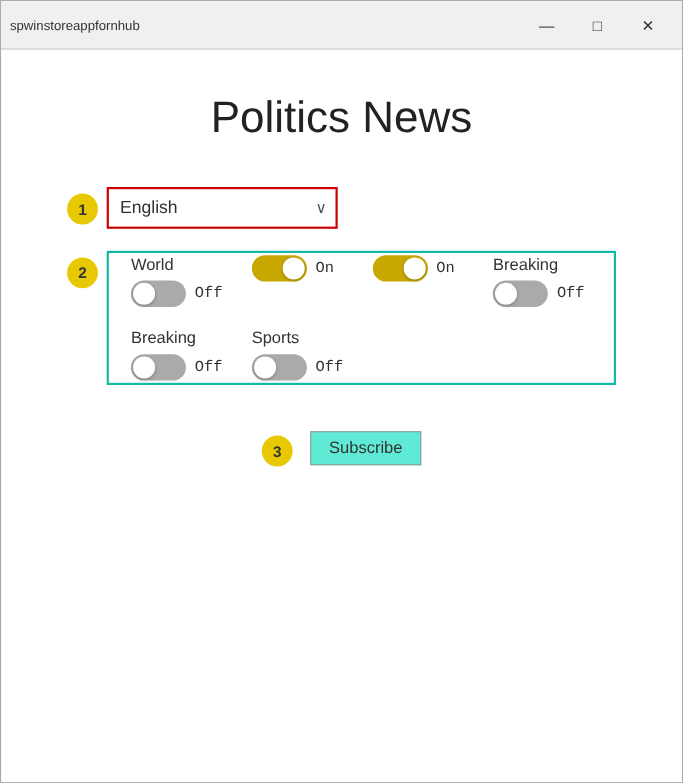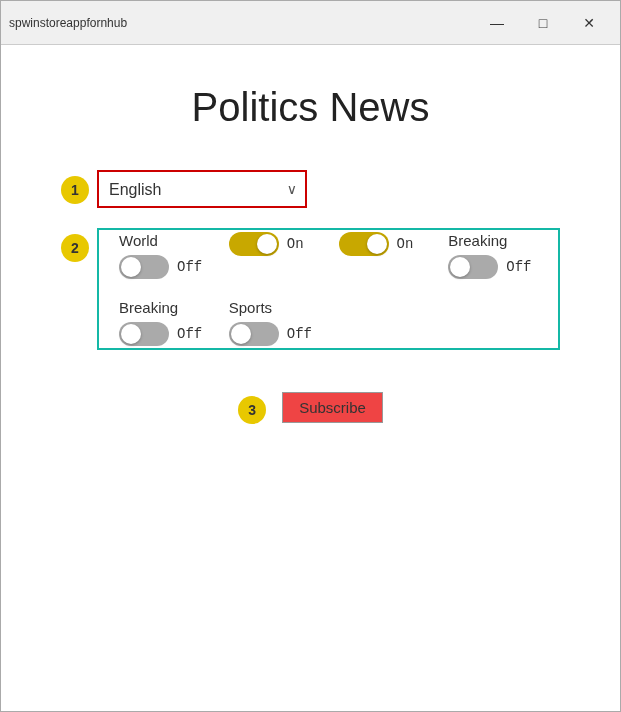--- a/index.html
+++ b/index.html
@@ -200,21 +200,21 @@
 
     .subscribe-section {
       margin-top: 20px;
       display: flex;
       align-items: center;
       gap: 8px;
     }
 
     .subscribe-btn {
       border: 1px solid #999;
-      background: #ef4444;
+      background: #5eead4;
       padding: 6px 16px;
       font-size: 15px;
       cursor: pointer;
       color: #333;
     }
   </style>
 </head>
 <body>
 
 <div class="window">

